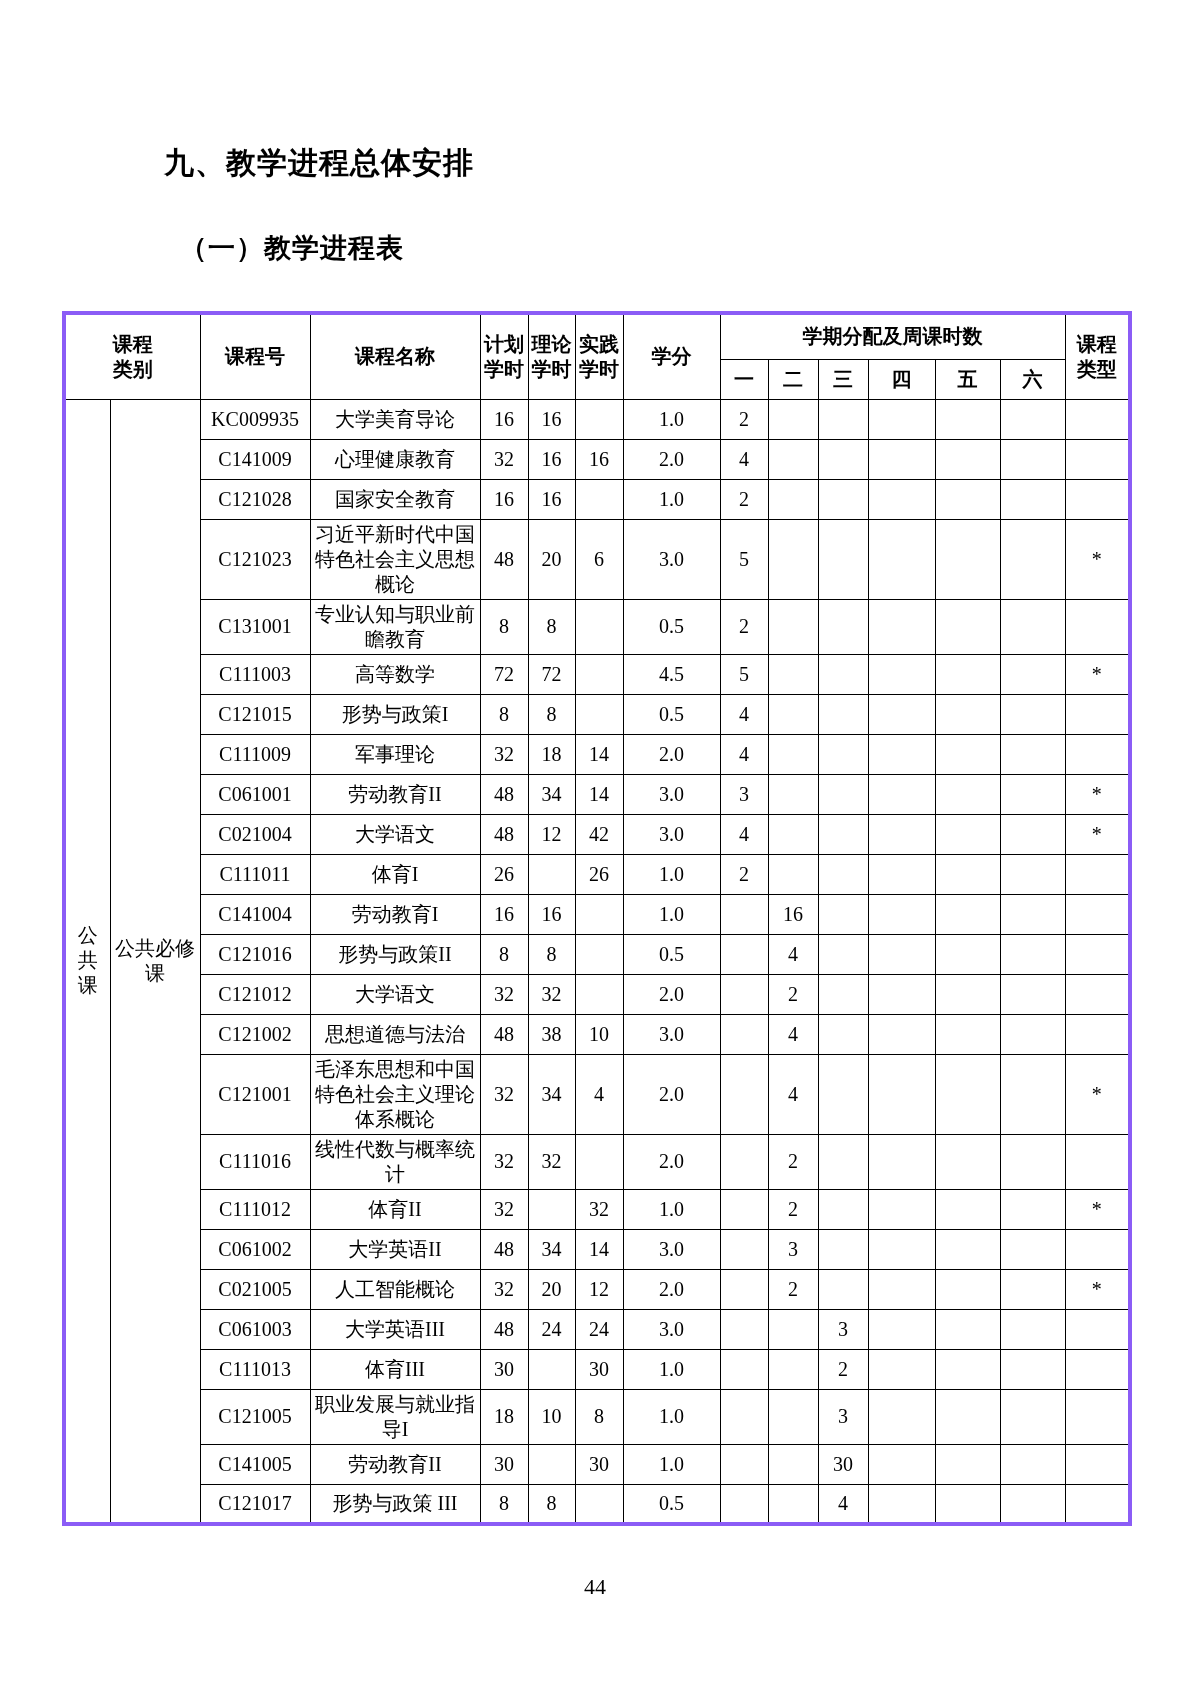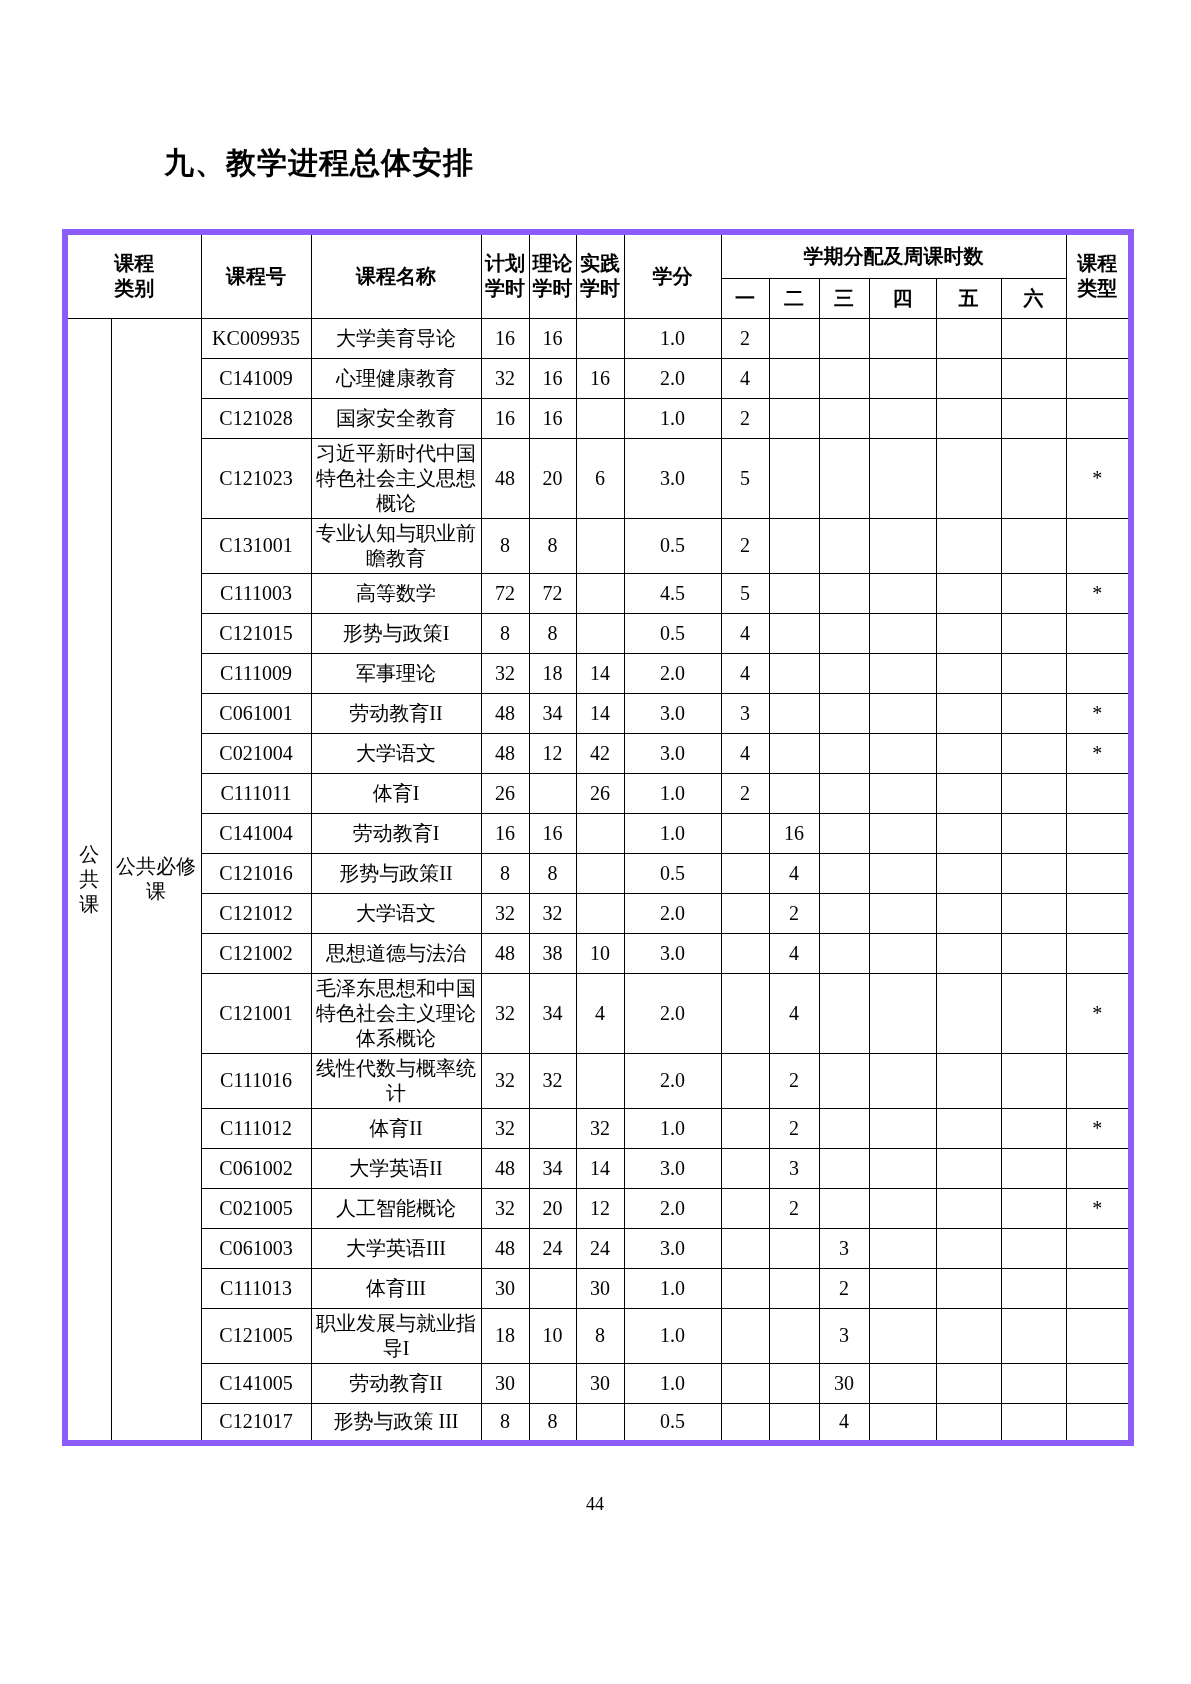--- a/index.html
+++ b/index.html
@@ -19,21 +19,21 @@
   }
   .doc-subtitle {
     margin: 46px 0 0 180px;
     font-family: "Liberation Sans", sans-serif;
     font-weight: 700;
     font-size: 27px;
     letter-spacing: 1px;
   }
   table.schedule {
     border-collapse: collapse;
-    border: 6px solid #8b5cf6;
+    border: 4px solid #8b5cf6;
     margin: 45px 17px 0 62px;
     width: 1066px;
     table-layout: fixed;
   }
   table.schedule th, table.schedule td {
     border: 1px solid #000;
     vertical-align: middle;
     box-sizing: border-box;
   }
   table.schedule th {
@@ -65,30 +65,31 @@
     line-height: 1.3;
     text-align: justify;
   }
   td.cat { font-size: 20px; line-height: 1.5; }
   .pre { white-space: pre-line; }
   .page-number {
     margin-top: 48px;
     width: 1066px;
     margin-left: 62px;
     text-align: center;
-    font-size: 18px;
+    font-size: 22px;
     font-family: "Liberation Serif", serif;
   }
 </style>
 </head>
 <body>
 
 <div>
 
   <h1 class="doc-title">九、教学进程总体安排</h1>
+  <h2 class="doc-subtitle">（一）教学进程表</h2>
 
   <table class="schedule">
     <colgroup>
       <col style="width:46px">
         <col style="width:90px">
         <col style="width:110px">
       <col style="width:170px">
         <col style="width:48px">
         <col style="width:47px">
       <col style="width:48px">

